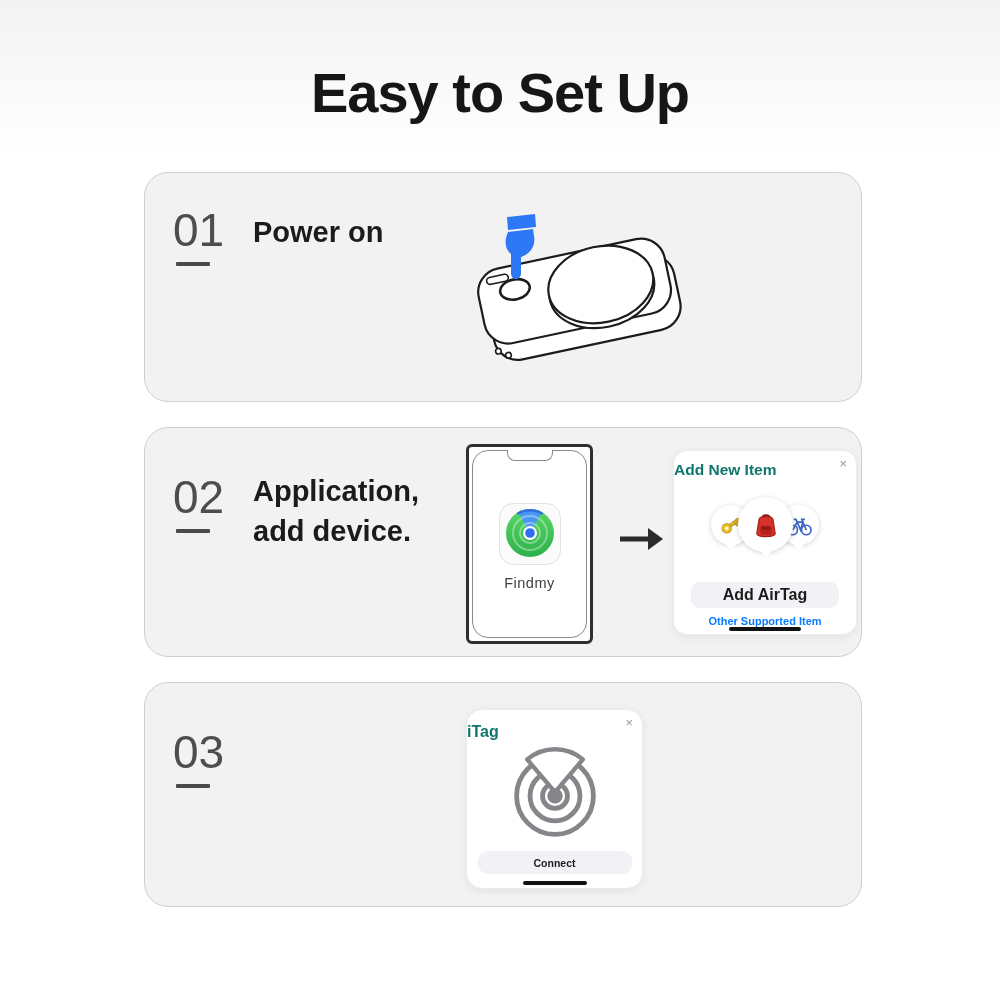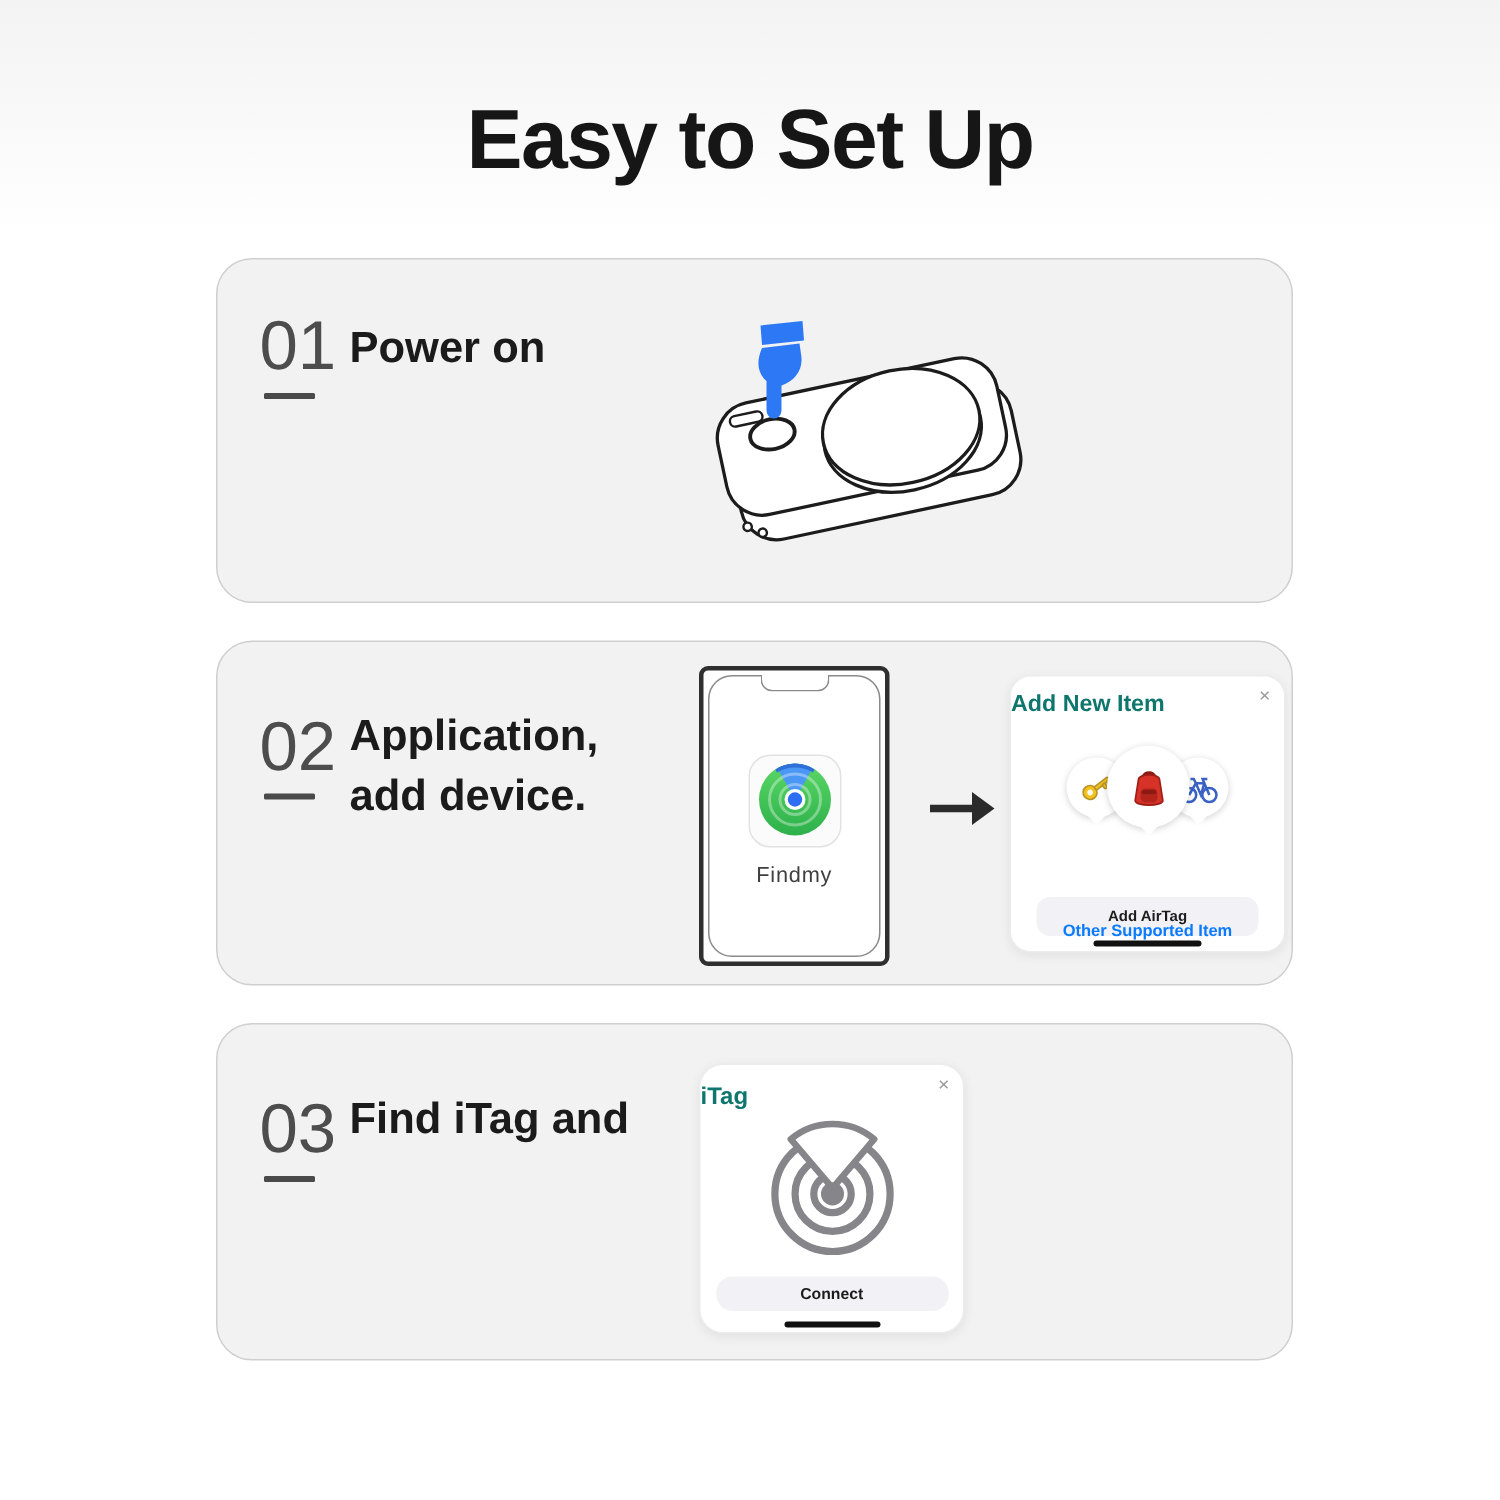--- a/index.html
+++ b/index.html
@@ -7,21 +7,21 @@
   .page{position:relative;width:1000px;height:1000px;overflow:hidden;margin:0 auto;
         background:linear-gradient(180deg,#f3f3f4 0%,#ffffff 16%);
         font-family:"Liberation Sans",sans-serif;color:#1b1b1b}
   .title{position:absolute;top:60px;left:0;width:100%;text-align:center;
          font-size:56px;font-weight:700;letter-spacing:-1px;color:#161616}
   .card{position:absolute;left:144px;width:718px;background:#f2f2f2;
         border:1.5px solid #cfcfcf;border-radius:24px}
   .card1{top:172px;height:230px}
   .card2{top:427px;height:230px}
   .card3{top:682px;height:225px}
-  .step-head{position:absolute;left:28px;display:flex;gap:4px}
+  .step-head{position:absolute;left:28px;display:flex;gap:24px}
   .card1 .step-head{top:31px}
   .card2 .step-head{top:43px}
   .card3 .step-head{top:43px}
   .num-col{width:56px;flex:none}
   .step-num{font-size:46px;font-weight:400;color:#4d4d4d;line-height:52px}
   .num-underline{width:34px;height:4px;background:#4a4a4a;margin:6px 0 0 3px;border-radius:1px}
   .step-lines{font-size:29px;font-weight:700;line-height:40px;color:#1b1b1b}
   .card1 .step-lines{padding-top:8px}
   
   .phone{position:absolute;left:321px;top:16px;width:127px;height:200px;
@@ -46,21 +46,21 @@
   .bubble{position:absolute;background:#fff;border-radius:50%;
           box-shadow:0 1px 5px rgba(0,0,0,.18);display:flex;align-items:center;justify-content:center}
   .bubble::after{content:"";position:absolute;bottom:-3px;left:50%;width:9px;height:9px;
           background:#fff;transform:translateX(-50%) rotate(45deg);border-radius:2px;z-index:-0}
   .bubble-key{left:0;top:8px;width:40px;height:40px;z-index:1}
   .bubble-pack{left:27px;top:0;width:55px;height:55px;z-index:2}
   .bubble-bike{left:68px;top:8px;width:40px;height:40px;z-index:1}
   .pill-btn{position:absolute;left:50%;transform:translateX(-50%);
             background:#f2f2f6;border-radius:9px;display:flex;align-items:center;justify-content:center;
             font-weight:700;color:#1c1c1c}
-  .add-airtag{top:147px;width:148px;height:26px;font-size:10px}
+  .add-airtag{top:131px;width:148px;height:26px;font-size:16px}
   .connect-btn{top:141px;width:155px;height:23px;font-size:10.5px;border-radius:11px}
   .other-link{position:absolute;top:164px;left:0;width:100%;text-align:center;
               font-size:11px;font-weight:600;color:#0a7aff}
   .home-bar{position:absolute;left:50%;transform:translateX(-50%);bottom:3px;
             width:72px;height:4.5px;background:#111;border-radius:3px}
   .itag-dialog .home-bar{width:64px}
   .radar{position:absolute;left:50%;top:36px;transform:translateX(-50%)}
   .device{position:absolute;left:305px;top:40px}
 </style>
 </head>
@@ -184,21 +184,20 @@
     </div>
   </section>
 
   <section class="card card3">
     <div class="step-head">
       <div class="num-col">
         <div class="step-num">03</div>
         <div class="num-underline"></div>
       </div>
       <div class="step-lines">
-        <div>Find iTag and</div>
       </div>
     </div>
 
     <div class="dialog itag-dialog">
       <div class="dlg-title">iTag</div>
       <div class="close">×</div>
       <svg class="radar" width="96" height="96" viewBox="0 0 100 100">
         <g fill="none" stroke="#85858a" stroke-width="5">
           <circle cx="50" cy="52" r="40"></circle>
           <circle cx="50" cy="52" r="26"></circle>

